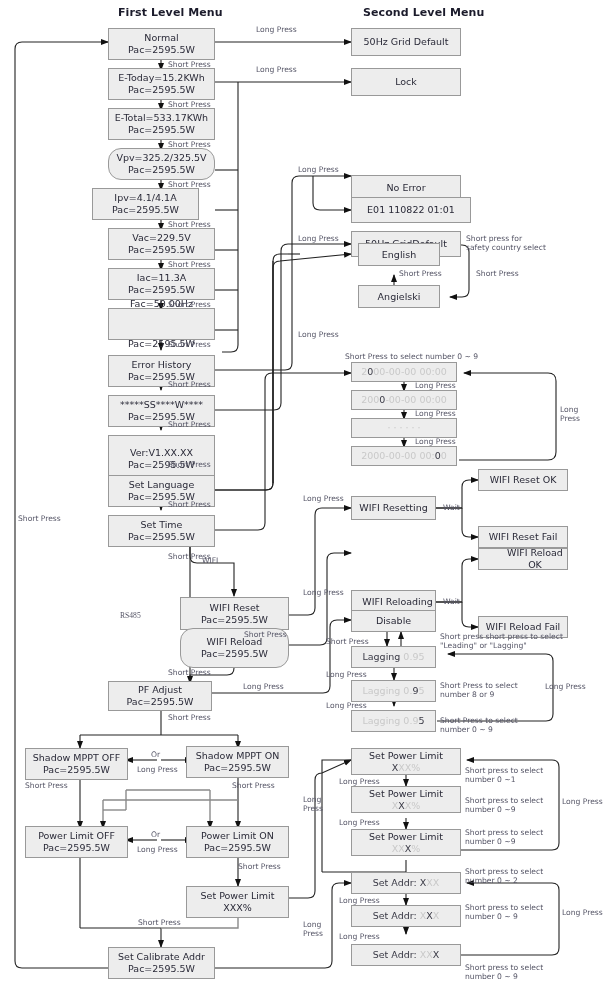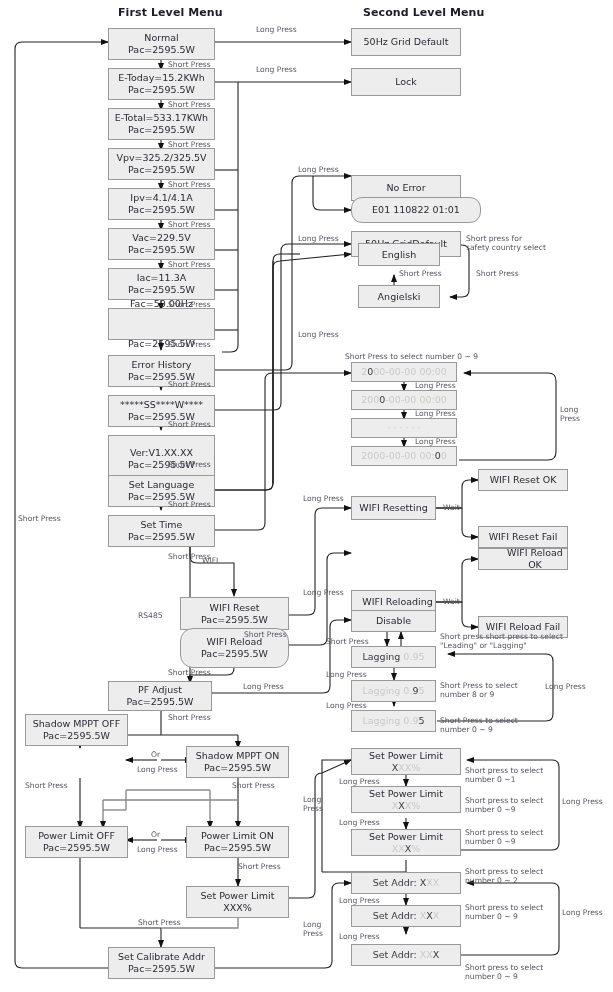--- a/index.html
+++ b/index.html
@@ -177,25 +177,25 @@
     <span class="l2">Pac=2595.5W</span>
   </div>
   <div class="box" style="left:108px;top:68px;width:107px;height:32px;">
     <span class="l1">E-Today=15.2KWh</span>
     <span class="l2">Pac=2595.5W</span>
   </div>
   <div class="box" style="left:108px;top:108px;width:107px;height:32px;">
     <span class="l1">E-Total=533.17KWh</span>
     <span class="l2">Pac=2595.5W</span>
   </div>
-  <div class="box" style="left:108px;top:148px;width:107px;height:32px;">
+  <div class="box" style="left:108px;top:148px;width:107px;height:32px;border-radius:13px;">
     <span class="l1">Vpv=325.2/325.5V</span>
     <span class="l2">Pac=2595.5W</span>
   </div>
-  <div class="box" style="left:108px;top:188px;width:107px;height:32px;">
+  <div class="box" style="left:92px;top:188px;width:107px;height:32px;">
     <span class="l1">Ipv=4.1/4.1A</span>
     <span class="l2">Pac=2595.5W</span>
   </div>
   <div class="box" style="left:108px;top:228px;width:107px;height:32px;">
     <span class="l1">Vac=229.5V</span>
     <span class="l2">Pac=2595.5W</span>
   </div>
   <div class="box" style="left:108px;top:268px;width:107px;height:32px;">
     <span class="l1">Iac=11.3A</span>
     <span class="l2">Pac=2595.5W</span>
@@ -232,21 +232,21 @@
   <div class="box" style="left:180px;top:628px;width:109px;height:40px;border-radius:13px;">
     <span class="l1">WIFI Reload</span>
     <span class="l2">Pac=2595.5W</span>
   </div>
 
   <div class="box" style="left:108px;top:681px;width:104px;height:30px;">
     <span class="l1">PF Adjust</span>
     <span class="l2">Pac=2595.5W</span>
   </div>
 
-  <div class="box" style="left:25px;top:714px;width:103px;height:32px;">
+  <div class="box" style="left:25px;top:748px;width:103px;height:32px;">
     <span class="l1">Shadow MPPT OFF</span>
     <span class="l2">Pac=2595.5W</span>
   </div>
   <div class="box" style="left:186px;top:746px;width:103px;height:32px;">
     <span class="l1">Shadow MPPT ON</span>
     <span class="l2">Pac=2595.5W</span>
   </div>
 
   <div class="box" style="left:25px;top:826px;width:103px;height:32px;">
     <span class="l1">Power Limit OFF</span>
@@ -268,21 +268,21 @@
 
   <div class="box single" style="left:351px;top:28px;width:110px;height:28px;">
     <span>50Hz Grid Default</span>
   </div>
   <div class="box single" style="left:351px;top:68px;width:110px;height:28px;">
     <span>Lock</span>
   </div>
   <div class="box single" style="left:351px;top:175px;width:110px;height:26px;">
     <span>No Error</span>
   </div>
-  <div class="box single" style="left:351px;top:197px;width:130px;height:26px;border-radius:11px;">
+  <div class="box single" style="left:351px;top:197px;width:120px;height:26px;">
     <span>E01 110822 01:01</span>
   </div>
   <div class="box single" style="left:351px;top:231px;width:110px;height:26px;">
     <span>50Hz GridDefault</span>
   </div>
   <div class="lbl multi" style="left:466px;top:234px;">Short press for
 safety country select</div>
 
   <div class="box single" style="left:358px;top:243px;width:82px;height:23px;">
     <span>English</span>
@@ -412,21 +412,21 @@
   <div class="lbl" style="left:168px;top:340px;">Short Press</div>
   <div class="lbl" style="left:168px;top:380px;">Short Press</div>
   <div class="lbl" style="left:168px;top:420px;">Short Press</div>
   <div class="lbl" style="left:168px;top:460px;">Short Press</div>
   <div class="lbl" style="left:168px;top:500px;">Short Press</div>
   <div class="lbl" style="left:168px;top:552px;">Short Press</div>
   <div class="lbl" style="left:244px;top:630px;">Short Press</div>
   <div class="lbl" style="left:168px;top:668px;">Short Press</div>
   <div class="lbl" style="left:168px;top:713px;">Short Press</div>
   <div class="lbl" style="left:202px;top:556px;">WIFI</div>
-  <div class="lbl" style="left:138px;top:611px;">RS485</div>
+  <div class="lbl" style="left:120px;top:611px;font-family:Liberation Serif, serif;">RS485</div>
 
   <div class="lbl" style="left:256px;top:25px;">Long Press</div>
   <div class="lbl" style="left:256px;top:65px;">Long Press</div>
   <div class="lbl" style="left:298px;top:165px;">Long Press</div>
   <div class="lbl" style="left:298px;top:234px;">Long Press</div>
   <div class="lbl" style="left:298px;top:330px;">Long Press</div>
   <div class="lbl" style="left:303px;top:494px;">Long Press</div>
   <div class="lbl" style="left:303px;top:588px;">Long Press</div>
   <div class="lbl" style="left:243px;top:682px;">Long Press</div>
 

